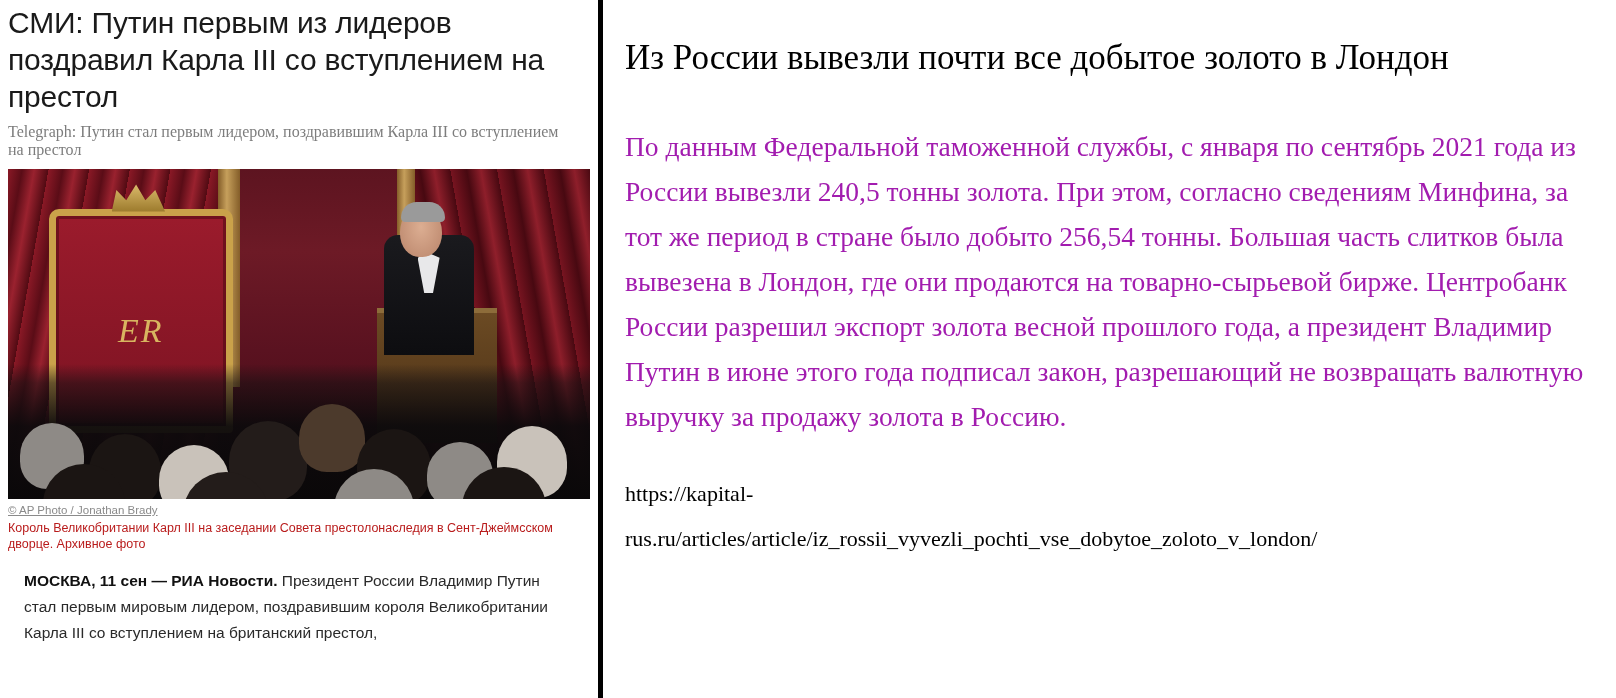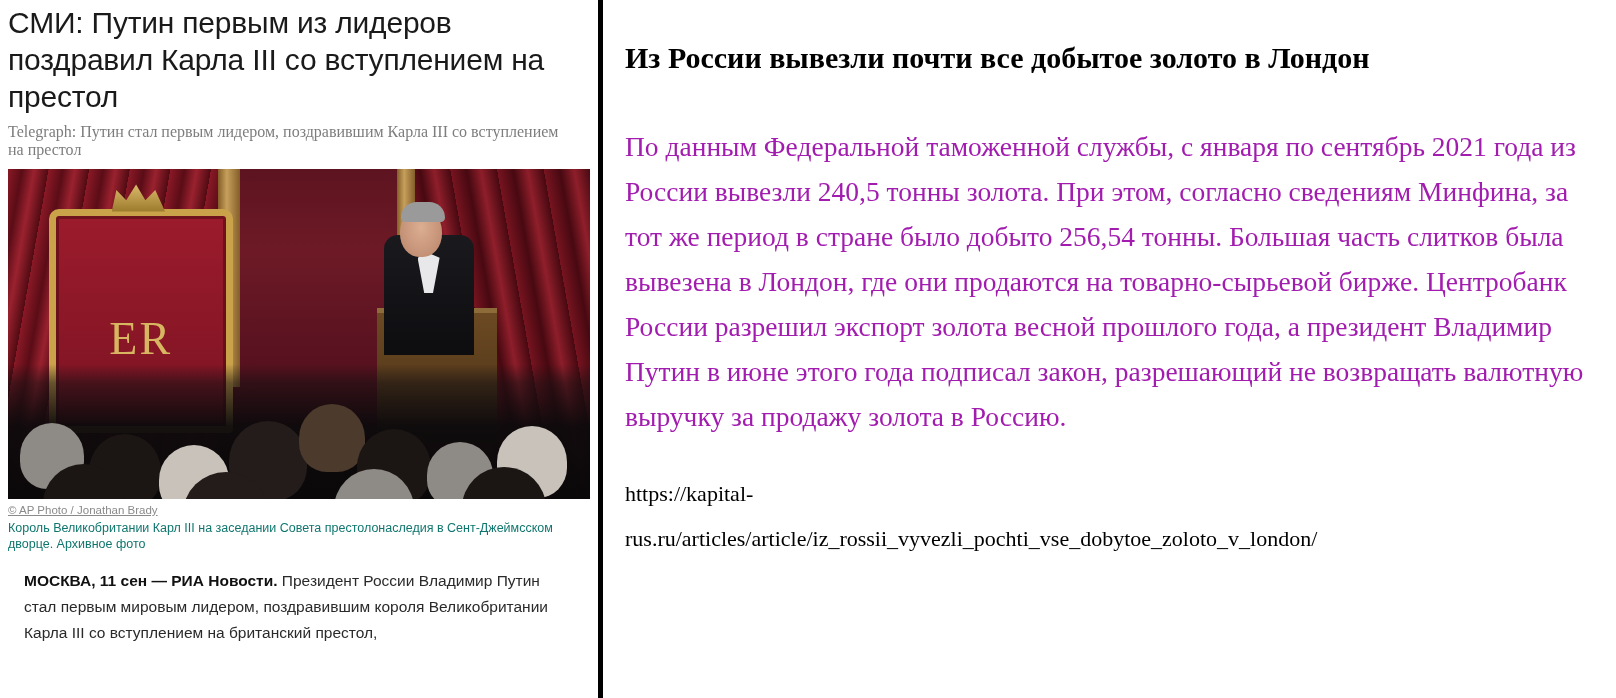--- a/index.html
+++ b/index.html
@@ -104,22 +104,23 @@
     border-radius: 10px 10px 4px 4px;
     box-shadow: 0 0 0 3px rgba(70,8,16,.5) inset;
   }
   .throne-crest {
     position: absolute;
     left: 50%;
     top: 46%;
     transform: translateX(-50%);
     color: #d8b560;
     font-family: "Liberation Serif", serif;
-    font-size: 46px;
+    font-size: 34px;
     letter-spacing: 2px;
+    font-style: italic;
   }
   .crown {
     position: absolute;
     left: 50%;
     top: -34px;
     transform: translateX(-50%);
     width: 58px; height: 30px;
     background: linear-gradient(180deg, #e0c070, #9c7a2c);
     clip-path: polygon(0% 100%, 8% 28%, 25% 62%, 42% 10%, 58% 62%, 75% 28%, 92% 100%);
   }
@@ -183,21 +184,21 @@
     font-family: "Liberation Sans", sans-serif;
     font-size: 11.5px;
     color: #8a8a8a;
     margin: 5px 0 4px 0;
     text-decoration: underline;
   }
   .photo-caption {
     font-family: "Liberation Sans", sans-serif;
     font-size: 12.5px;
     line-height: 16px;
-    color: #0f766e;
+    color: #b91c1c;
     margin: 2px 0 14px 0;
   }
   .body-text {
     font-family: "Liberation Sans", sans-serif;
     font-size: 15.5px;
     line-height: 26px;
     color: #2a2a2a;
     margin: 16px;
   }
   .body-text b { font-weight: 700; color: #111; }
@@ -205,23 +206,23 @@
   
   .right-col {
     flex: 1;
     box-sizing: border-box;
     padding: 18px 24px 0 22px;
     background: #ffffff;
     overflow: hidden;
   }
   .doc-heading {
     font-family: "Liberation Serif", serif;
-    font-size: 30px;
+    font-size: 35px;
     line-height: 52px;
-    font-weight: 700;
+    font-weight: 400;
     color: #000000;
     margin: 14px 0 40px 0;
   }
   .doc-para {
     font-family: "Liberation Serif", serif;
     font-size: 27.5px;
     line-height: 45px;
     color: #a21caf;
     margin: 16px 0 32px 0;
     text-align: left;

